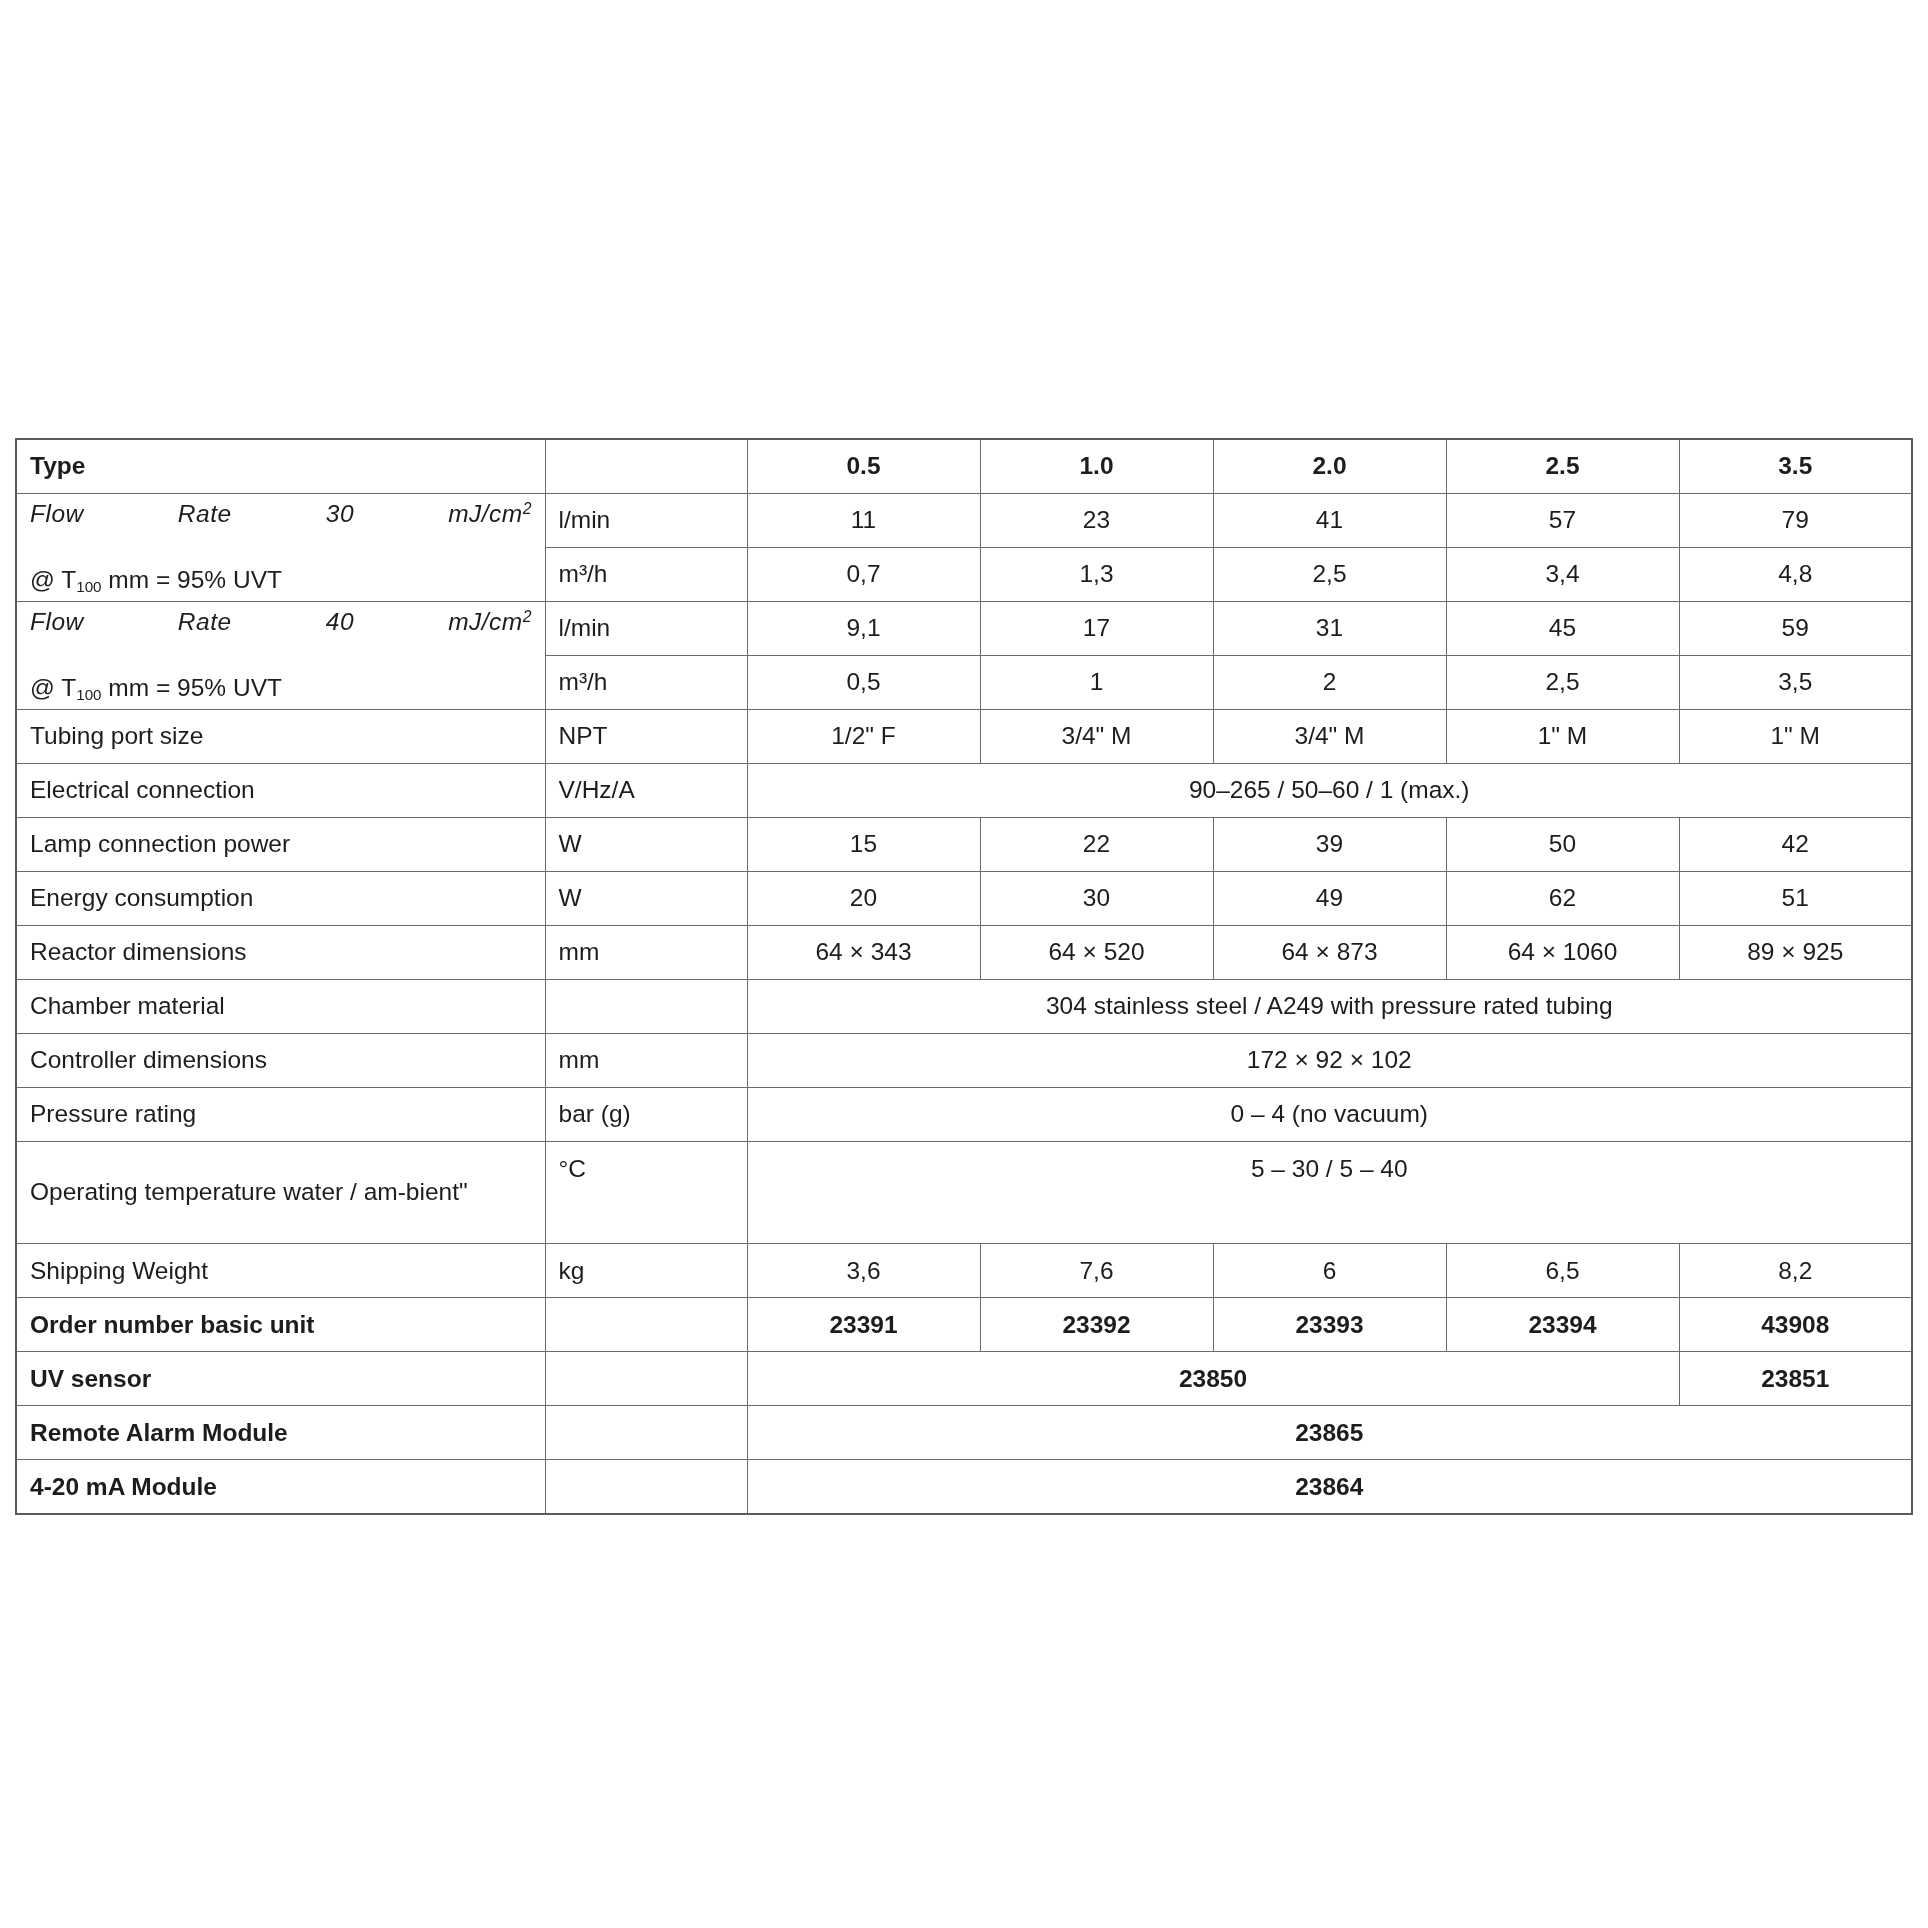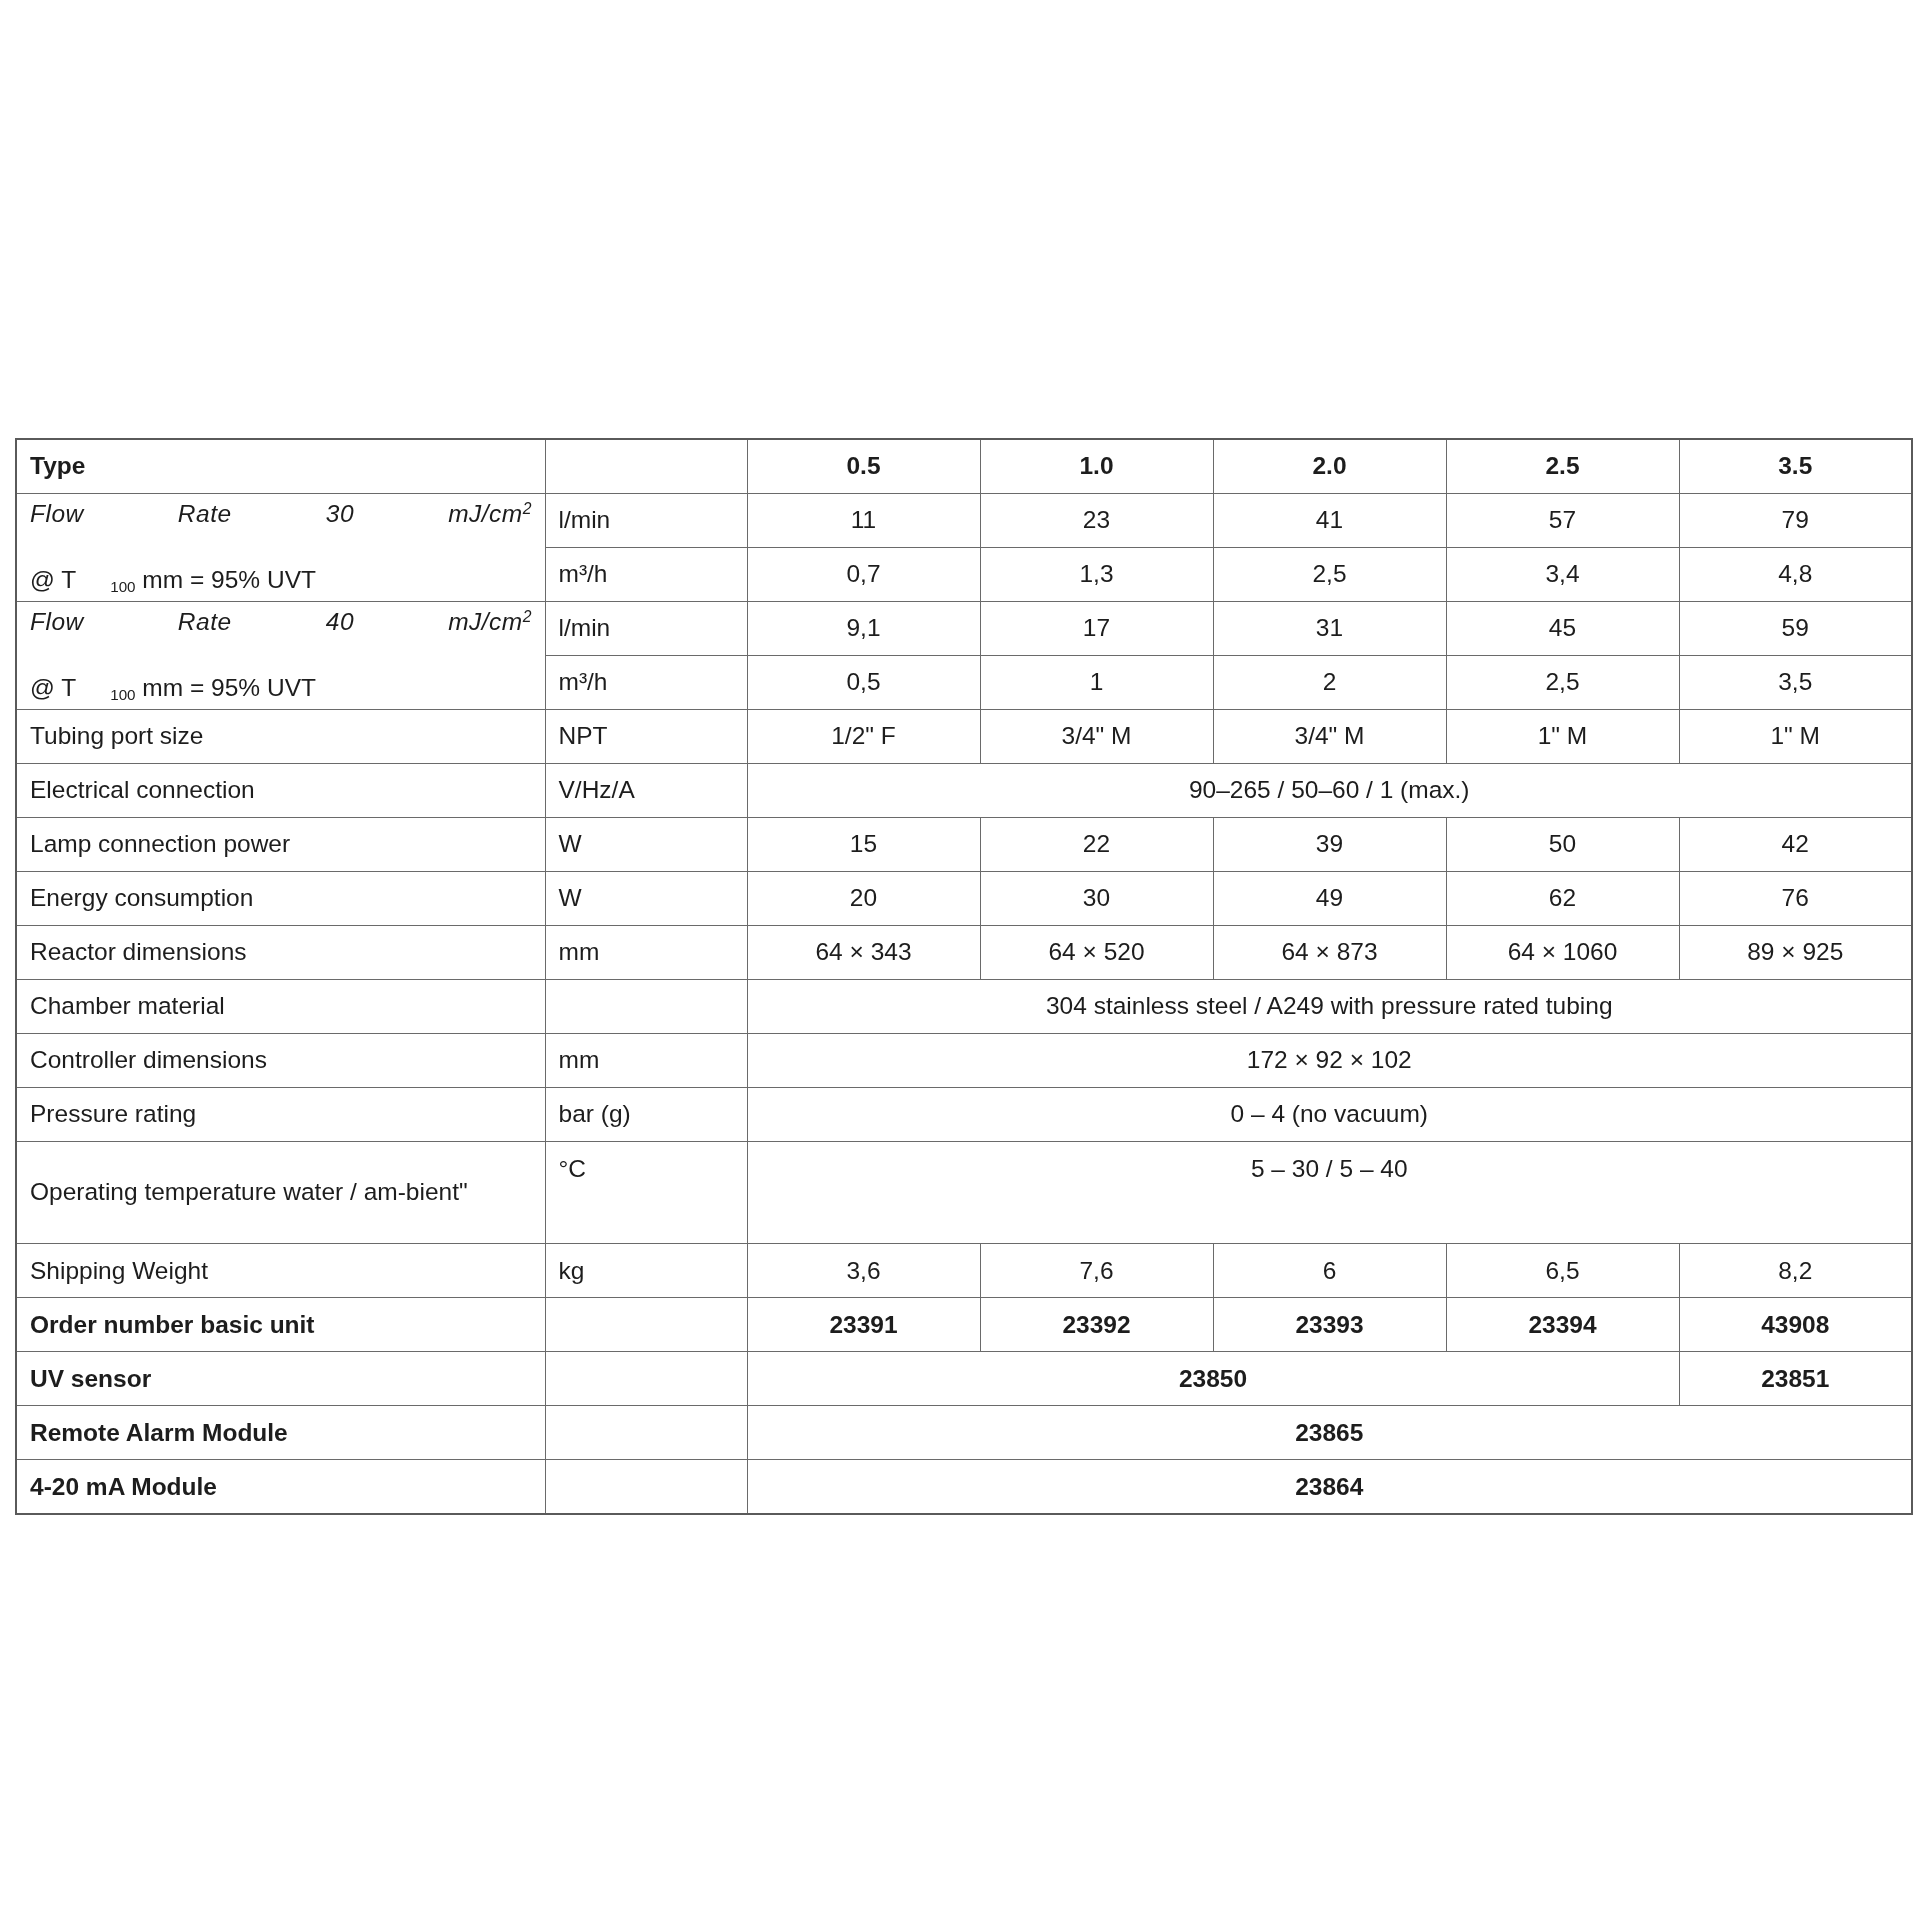--- a/index.html
+++ b/index.html
@@ -72,21 +72,21 @@
     content: "";
     display: inline-block;
     width: 100%;
   }
   .sub-line {
     display: block;
     text-align: left;
     letter-spacing: 0;
     margin-top: 1.9px;
   }
-  sub { font-size: 0.62em; vertical-align: -0.25em; letter-spacing: 0; margin-left: 34px; }
+  sub { font-size: 0.62em; vertical-align: -0.25em; letter-spacing: 0; }
   sup { font-size: 0.64em; vertical-align: 0.48em; letter-spacing: 0; }
 
   .wrap-label { line-height: 1.3; }
 </style>
 </head>
 <body>
 
 <div id="spec-sheet">
   <table class="spec-table">
     <colgroup>
@@ -178,21 +178,21 @@
         <td class="data-cell h-std">42</td>
       </tr>
 
       <tr>
         <td class="label-cell h-std">Energy consumption</td>
         <td class="unit-cell h-std">W</td>
         <td class="data-cell h-std">20</td>
         <td class="data-cell h-std">30</td>
         <td class="data-cell h-std">49</td>
         <td class="data-cell h-std">62</td>
-        <td class="data-cell h-std">76</td>
+        <td class="data-cell h-std">51</td>
       </tr>
 
       <tr>
         <td class="label-cell h-std">Reactor dimensions</td>
         <td class="unit-cell h-std">mm</td>
         <td class="data-cell h-std">64 × 343</td>
         <td class="data-cell h-std">64 × 520</td>
         <td class="data-cell h-std">64 × 873</td>
         <td class="data-cell h-std">64 × 1060</td>
         <td class="data-cell h-std">89 × 925</td>

